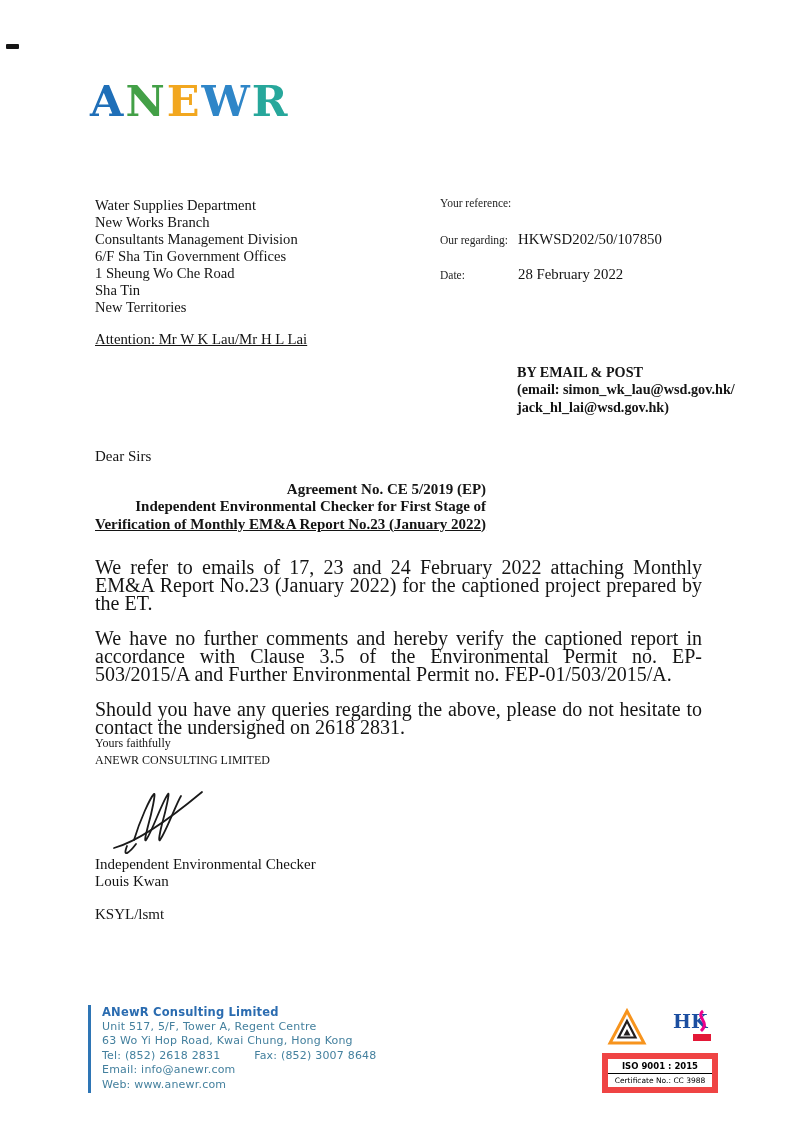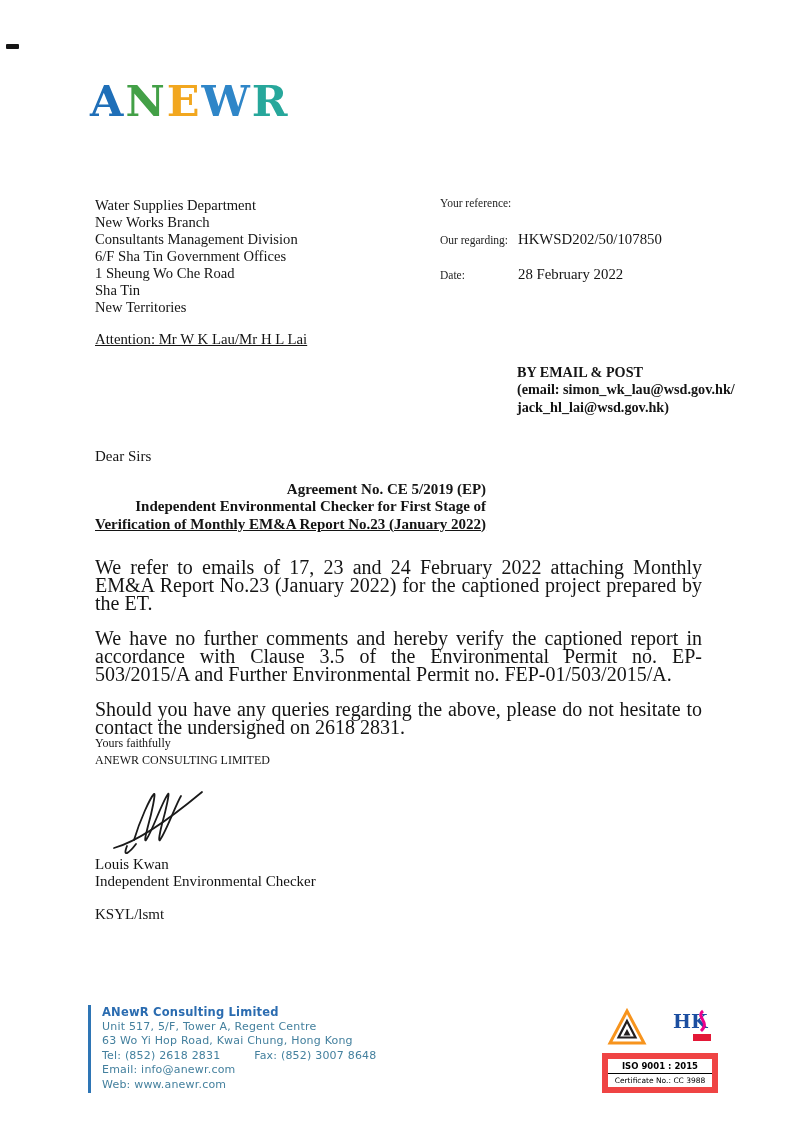--- a/index.html
+++ b/index.html
@@ -120,22 +120,22 @@
     <svg width="110" height="80" viewBox="0 0 110 80">
       <g fill="none" stroke="#1a1a1a" stroke-width="1.8" stroke-linecap="round">
         <path d="M28 58 C 34 38, 44 16, 48 12 C 50 10, 46 30, 42 44 C 40 52, 38 60, 40 58 C 46 50, 56 20, 62 12 C 64 9, 60 28, 56 42 C 54 50, 52 60, 54 58 C 60 50, 70 22, 75 14"></path>
         <path d="M8 66 C 30 60, 60 40, 96 10"></path>
         <path d="M30 62 C 24 70, 16 77, 21 64"></path>
       </g>
     </svg>
   </div>
 
   <div class="signatory">
+    <div>Independent Environmental Checker</div>
     <div>Louis Kwan</div>
-    <div>Independent Environmental Checker</div>
   </div>
 
   <div class="initials">KSYL/lsmt</div>
 
   <div class="footer">
     <div class="footer-bar"></div>
     <div class="footer-text">
       <div class="footer-company">ANewR Consulting Limited</div>
       <div>Unit 517, 5/F, Tower A, Regent Centre</div>
       <div>63 Wo Yi Hop Road, Kwai Chung, Hong Kong</div>

